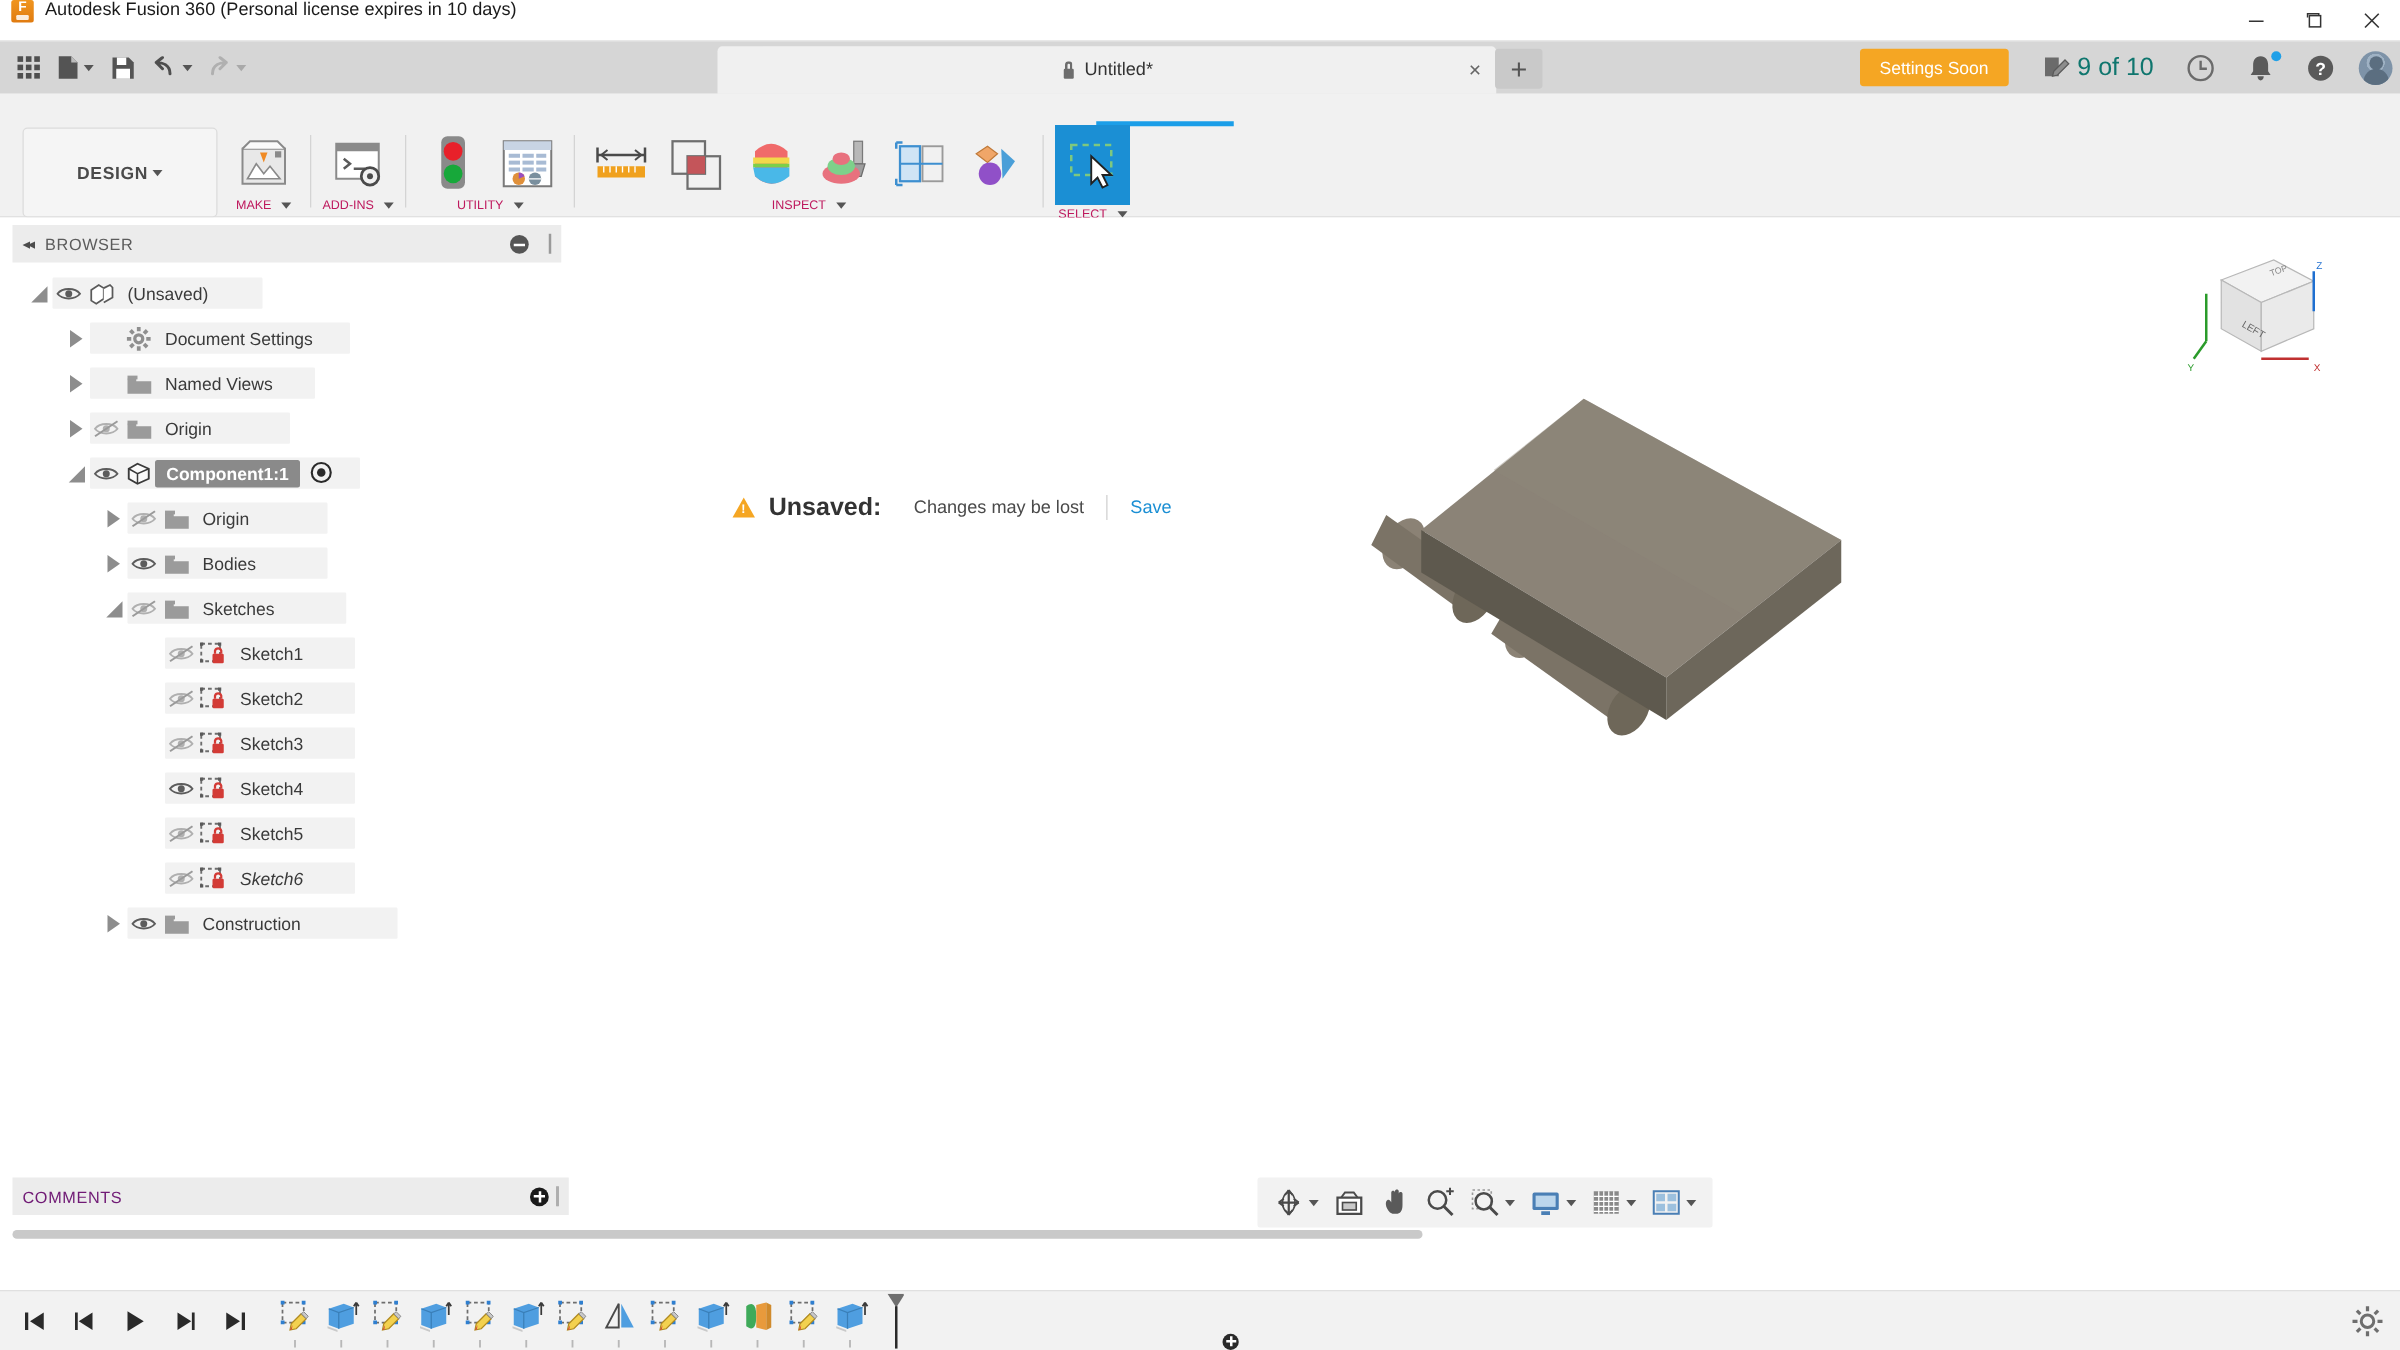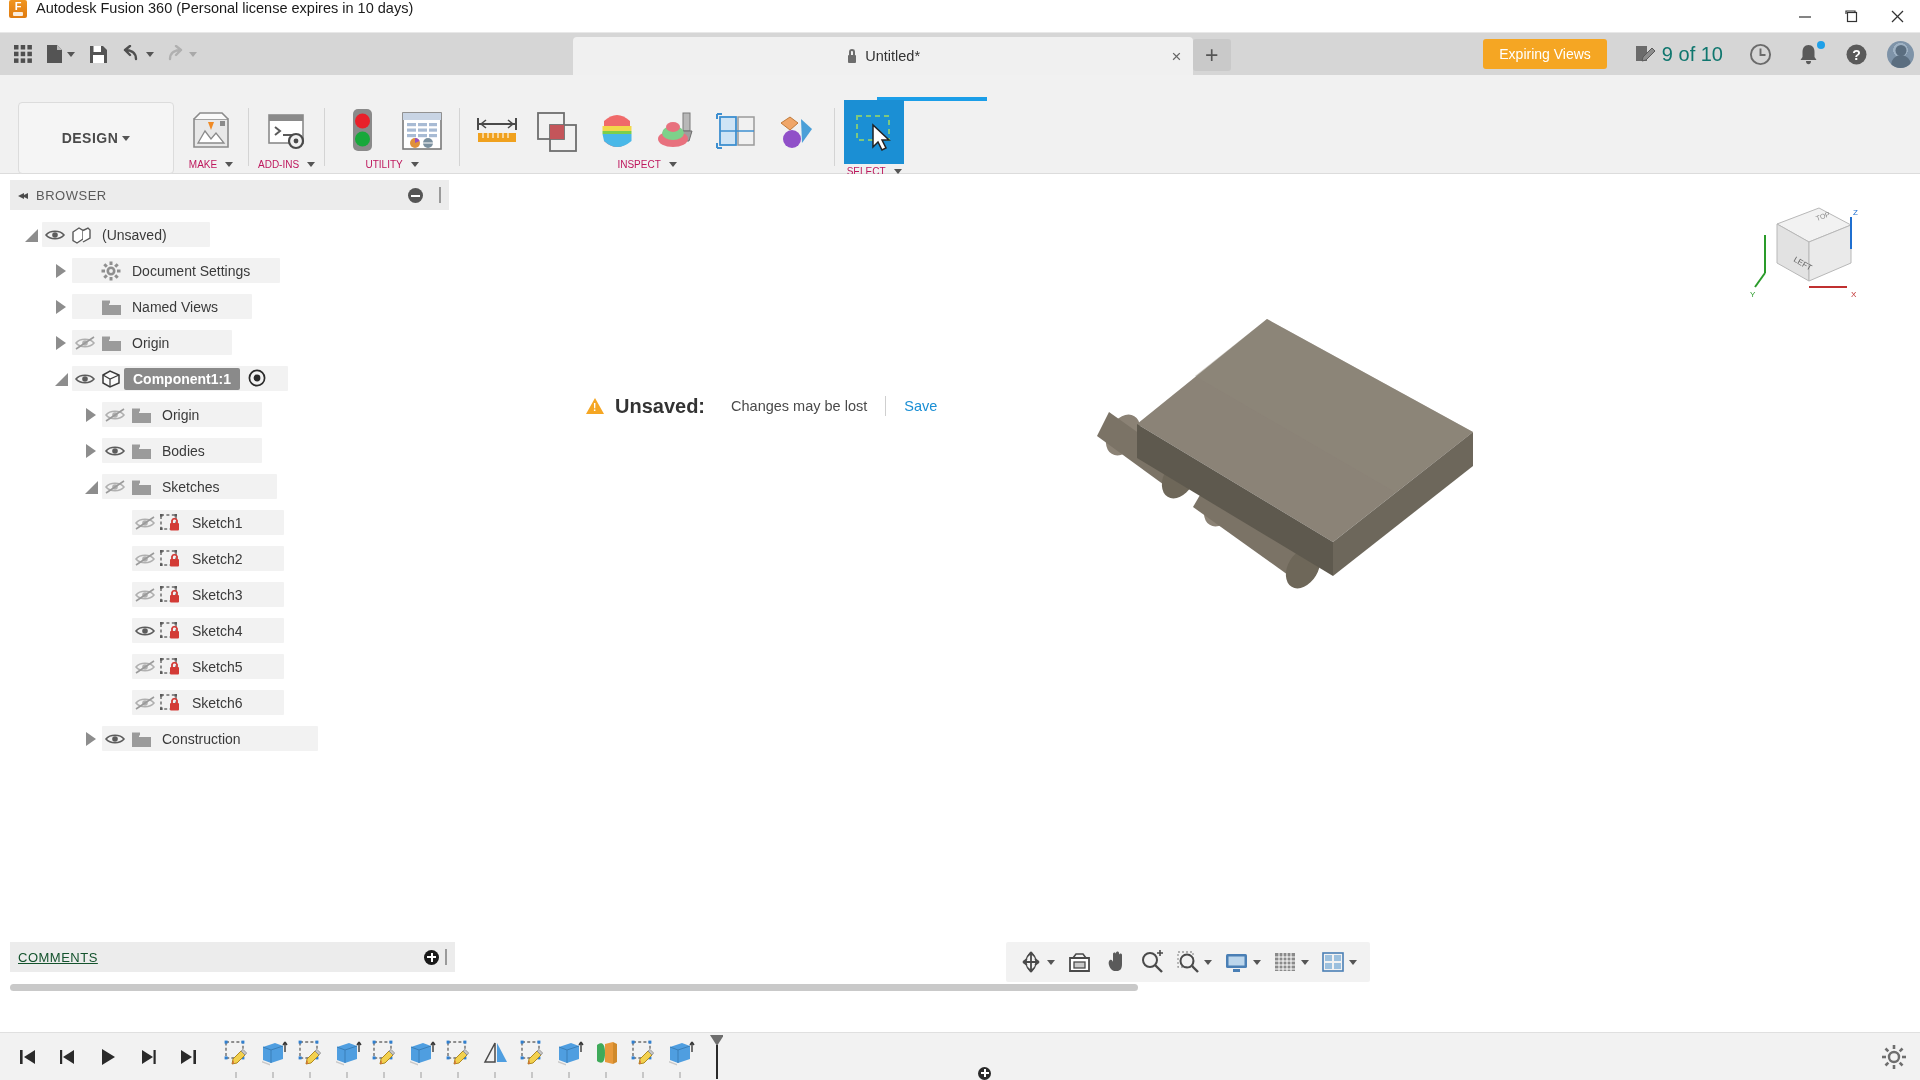--- a/index.html
+++ b/index.html
@@ -134,21 +134,21 @@
   
   .viewport{ flex:1; position:relative; }
   .model{ position:absolute; left:640px; top:140px; width:440px; height:330px; }
 
   
   .viewcube{ position:absolute; right:58px; top:25px; width:115px; height:105px; }
 
   
   .comments{ position:absolute; left:10px; bottom:60px; width:445px; height:30px;
              background:#ececec; display:flex; align-items:center; padding:0 8px; }
-  .cm-title{ font-size:13px; color:#14532d; letter-spacing:.5px; flex:1;text-decoration:underline; }
+  .cm-title{ font-size:13px; color:#701a75; letter-spacing:.5px; flex:1; }
   .cm-add{ width:15px;height:15px;border-radius:50%;background:#1a1a1a; position:relative; }
   .cm-add:after{ content:"";position:absolute;left:6.5px;top:3px;width:2px;height:9px;background:#fff;}
   .cm-add:before{ content:"";position:absolute;left:3px;top:6.5px;width:9px;height:2px;background:#fff;}
 
   
   .navbar{ position:absolute; left:50%; transform:translateX(-50%); bottom:50px;
            height:40px; background:#f2f2f2; display:flex; align-items:center; padding:0 8px;
            gap:2px; border-radius:2px; }
   .nbtn{ height:34px; display:flex; align-items:center; justify-content:center; padding:0 5px;
          border-radius:2px; }
@@ -252,21 +252,21 @@
         <div class="doctab-label">
           <span class="lock-ico"></span>
           <span>Untitled*</span>
         </div>
         <span class="tabclose">×</span>
       </div>
       <div class="plusbtn">+</div>
     </div>
 
     <div class="qright">
-      <div class="expiring">Expiring Views</div>
+      <div class="expiring">Settings Soon</div>
       <div class="qr-item">
         <svg width="22" height="20">
             <path d="M2 2 H13 L13 17 H2 Z" fill="#6b6b6b"></path>
             <path d="M9 13 L18 4 L21 7 L12 16 L8 17 Z" fill="#8d8d8d" stroke="#5a5a5a" stroke-width="1"></path>
           </svg>
         <span class="qr-count">9 of 10</span>
       </div>
       <div class="qr-item">
         <svg width="23" height="23">
             <circle cx="11.5" cy="11.5" r="9.6" fill="none" stroke="#6b6b6b" stroke-width="1.9"></circle>
@@ -770,21 +770,21 @@
                   </g>
                   <rect x="11" y="10" width="9" height="7.5" rx="1" fill="#d33b36"></rect>
                   <path d="M13 10 V7.6 A2.6 2.6 0 0 1 18 7.6 V10" fill="none" stroke="#d33b36" stroke-width="1.8"></path>
                 </svg>
               </div>
               <span class="tlabel">Sketch5</span>
             </div>
           </div>
           <div class="trow">
             <div class="hl" style="left: 132px; width: 152px;"></div>
-            <div class="tw" style="margin-left: 110px;">
+            <div class="tw" style="margin-left: 110px; font-style: italic;">
               <div class="twisty"></div>
               <div class="eye">
                 <svg width="20" height="14">
                   <path d="M1 7 C5 2 15 2 19 7 C15 12 5 12 1 7 Z" fill="none" stroke="#b0b0b0" stroke-width="1.6"></path>
                   <circle cx="10" cy="7" r="2.8" fill="#b0b0b0"></circle>
                   <line x1="1" y1="13" x2="19" y2="1" stroke="#9a9a9a" stroke-width="1.6"></line>
                 </svg>
               </div>
               <div class="ficon">
                 <svg width="24" height="20">

